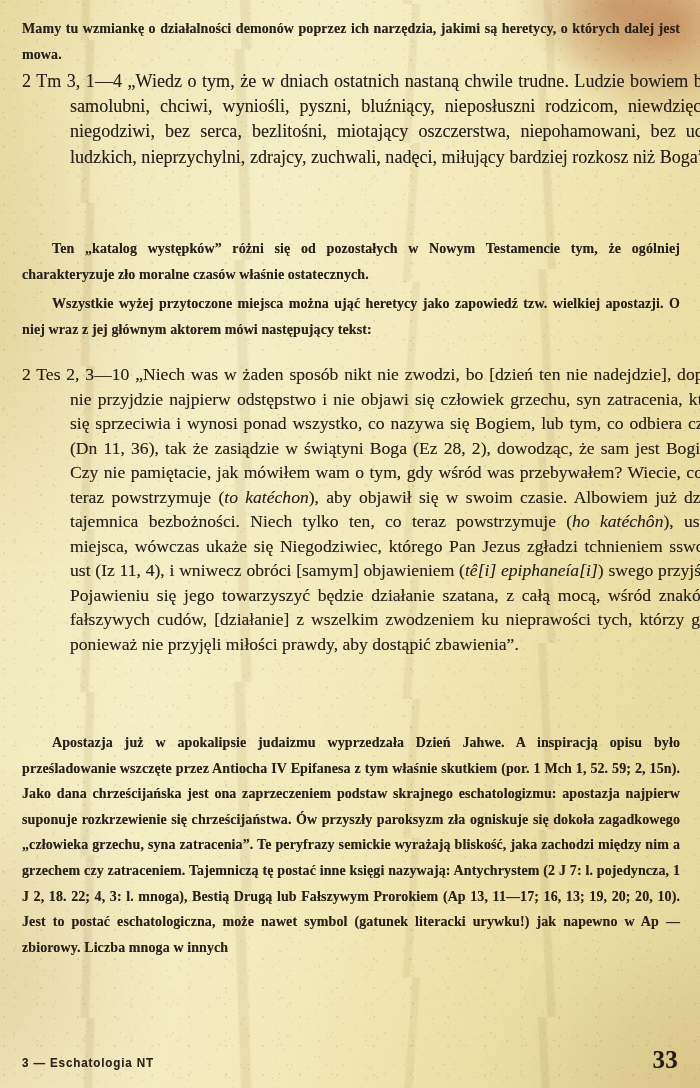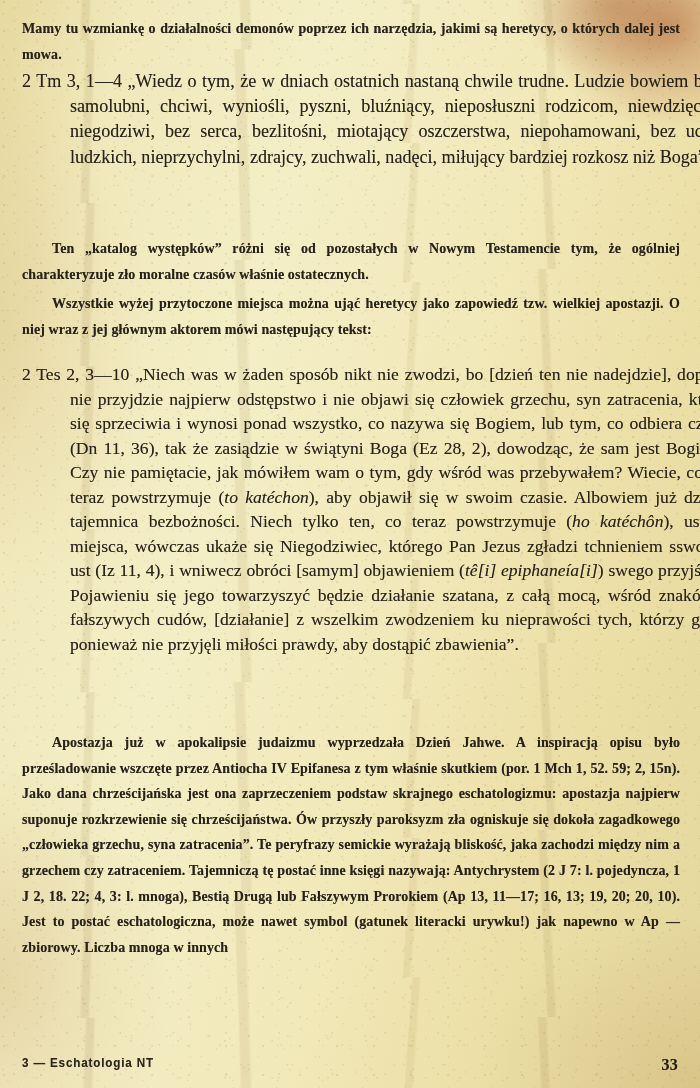--- a/index.html
+++ b/index.html
@@ -78,21 +78,21 @@
   #footer{position:absolute;left:0;right:0;bottom:14px;height:34px;z-index:4;}
   #footer-note{
     position:absolute;left:22px;bottom:4px;
     font-family:"Liberation Sans","DejaVu Sans",sans-serif;
     font-weight:bold;font-size:12.4px;letter-spacing:.9px;color:#2b251c;
     transform:scaleX(.94);transform-origin:left bottom;
   }
   #page-no{
     position:absolute;right:22px;bottom:0;
     font-family:"Liberation Serif","DejaVu Serif",serif;
-    font-weight:bold;font-size:16px;letter-spacing:.3px;color:#221d16;text-align:right;
+    font-weight:bold;font-size:25px;letter-spacing:.3px;color:#221d16;text-align:right;
   }
   
   #content,#footer{text-shadow:0 0 .55px rgba(40,32,20,.38);}
 </style>
 </head>
 <body>
 
 <div id="page">
   <div id="grain"></div>
   <div id="streaks"></div>

